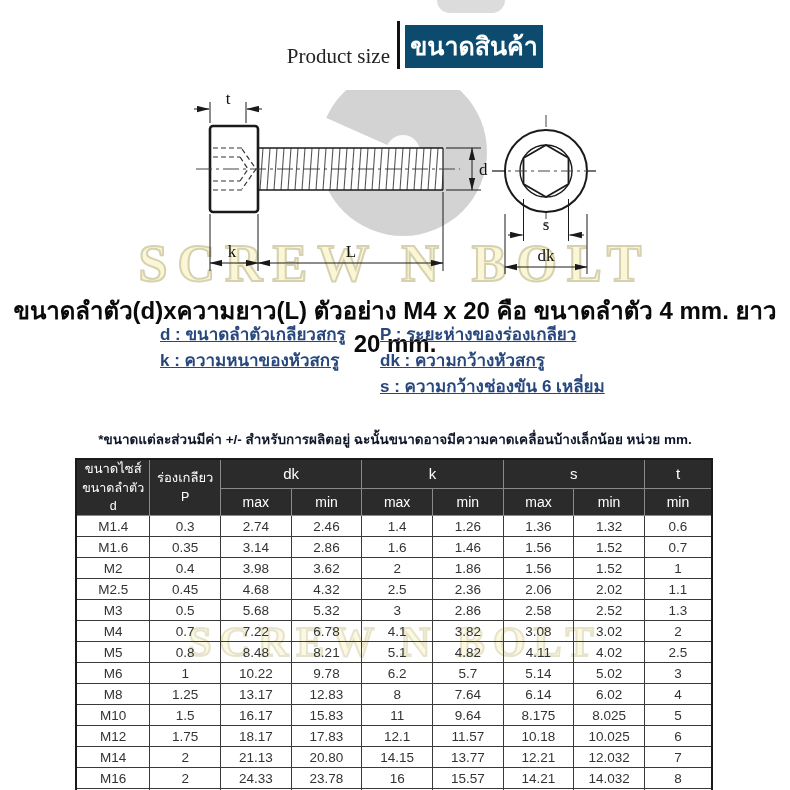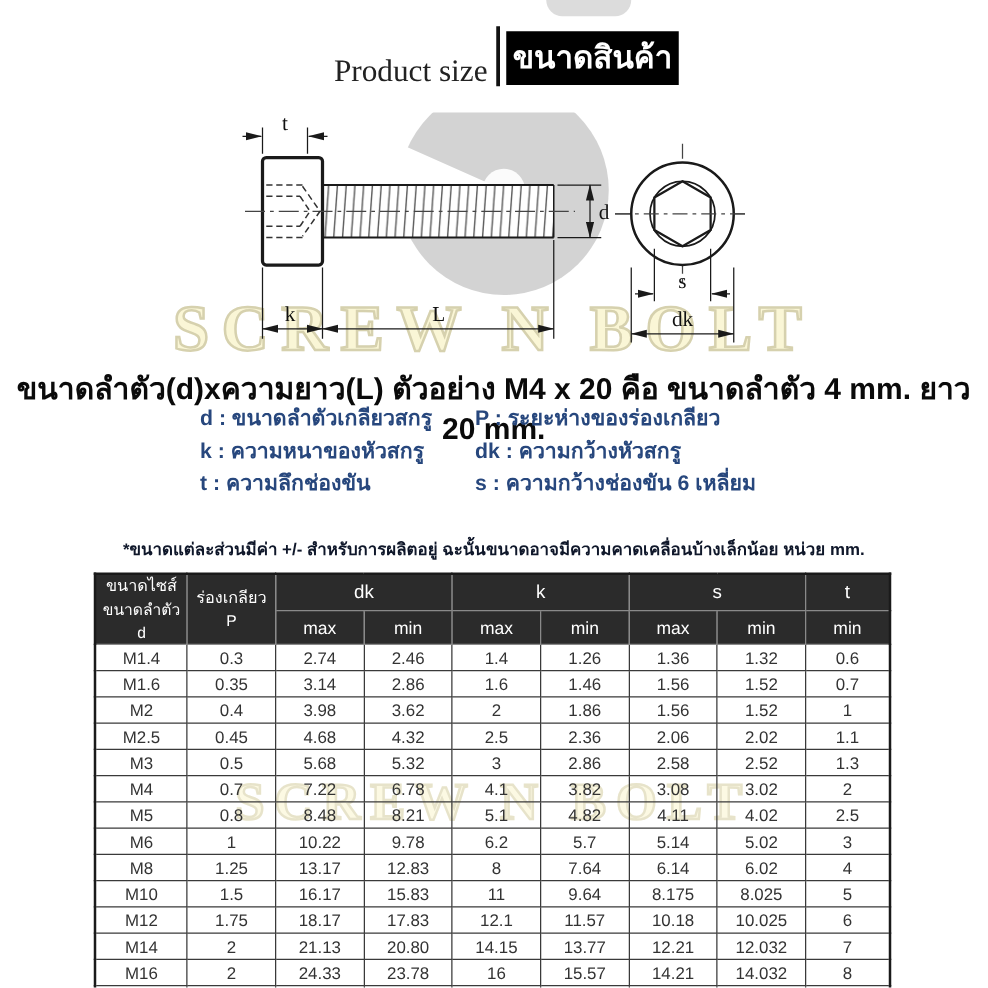--- a/index.html
+++ b/index.html
@@ -3,26 +3,26 @@
 <meta charset="utf-8">
 <style>
   html,body{margin:0;padding:0;}
   body{
     width:790px;height:790px;position:relative;background:#ffffff;
     font-family:"Liberation Sans",sans-serif;overflow:hidden;
   }
   
   .product-size-label{
     position:absolute;left:240px;top:44px;width:150px;text-align:right;
-    font-family:"Liberation Serif",serif;font-size:25px;color:#222;
+    font-family:"Liberation Serif",serif;font-size:21px;color:#222;
   }
   .header-divider{position:absolute;left:397px;top:21px;width:3px;height:48px;background:#111;}
   .title-box{
     position:absolute;left:405px;top:25px;width:138px;height:43px;
-    background:#000000;display:flex;align-items:center;justify-content:center;
+    background:#0c4a6e;display:flex;align-items:center;justify-content:center;
   }
   .title-box span{color:#fff;font-weight:bold;font-size:25px;line-height:1;}
   
   .wm{position:absolute;text-align:center;font-weight:bold;white-space:nowrap;
       font-family:Liberation Serif, serif;pointer-events:none;}
   .wm1{left:50px;top:234px;width:690px;font-size:52px;letter-spacing:10px;
        color:#faf5cf;-webkit-text-stroke:2px #cfc9a0;opacity:.85;z-index:0;}
   .wm2{left:75px;top:618px;width:640px;font-size:42px;letter-spacing:8px;
        color:#fbf6d2;-webkit-text-stroke:2px #d8d2a8;opacity:.6;z-index:1;}
   .top-blob{position:absolute;left:437px;top:0;width:68px;height:13px;background:#c0c0c0;
@@ -30,21 +30,21 @@
   
   .drawing{position:absolute;left:60px;top:90px;z-index:1;}
   .dim{stroke:#1a1a1a;stroke-width:1;}
   .dash{stroke:#333;stroke-width:1.2;stroke-dasharray:5 3;fill:none;}
   .cl{stroke:#444;stroke-width:1;stroke-dasharray:16 4 3 4;}
   .cl2{stroke:#444;stroke-width:1;stroke-dasharray:12 4 3 4;}
   .dlabel{font-family:"Liberation Serif",serif;font-size:17px;fill:#111;}
   
   .main-title{position:absolute;top:291px;left:0;width:100%;text-align:center;
        font-weight:bold;font-size:24px;color:#0a0a0a;z-index:2;}
-  .defs{position:absolute;z-index:2;font-weight:bold;font-size:17px;color:#27477d;line-height:26px;}
+  .defs{position:absolute;z-index:2;font-weight:bold;font-size:17px;color:#27477d;line-height:26px;text-decoration:underline;}
   .def-left{left:160px;top:322px;}
   .def-right{left:380px;top:322px;}
   .note{position:absolute;top:428px;left:0;width:100%;text-align:center;
        font-weight:bold;font-size:13.5px;color:#0f172a;z-index:2;}
   
   .spec-table{
     position:absolute;left:75px;top:458px;width:638px;z-index:2;
     border-collapse:collapse;table-layout:fixed;font-size:13.5px;color:#333;
     border:2px solid #1a1a1a;background:transparent;
   }
@@ -156,21 +156,20 @@
       <text x="486" y="171" text-anchor="middle" class="dlabel">dk</text>
     </g>
   </g>
 </svg>
 
 <div class="main-title">ขนาดลำตัว(d)xความยาว(L) ตัวอย่าง M4 x 20 คือ ขนาดลำตัว 4 mm. ยาว 20 mm.</div>
 
 <div class="defs def-left">
   <div>d : ขนาดลำตัวเกลียวสกรู</div>
   <div>k : ความหนาของหัวสกรู</div>
-  <div>t : ความลึกช่องขัน</div>
 </div>
 <div class="defs def-right">
   <div>P : ระยะห่างของร่องเกลียว</div>
   <div>dk : ความกว้างหัวสกรู</div>
   <div>s : ความกว้างช่องขัน 6 เหลี่ยม</div>
 </div>
 
 <div class="note">*ขนาดแต่ละส่วนมีค่า +/- สำหรับการผลิตอยู่ ฉะนั้นขนาดอาจมีความคาดเคลื่อนบ้างเล็กน้อย หน่วย mm.</div>
 
 <table class="spec-table">

